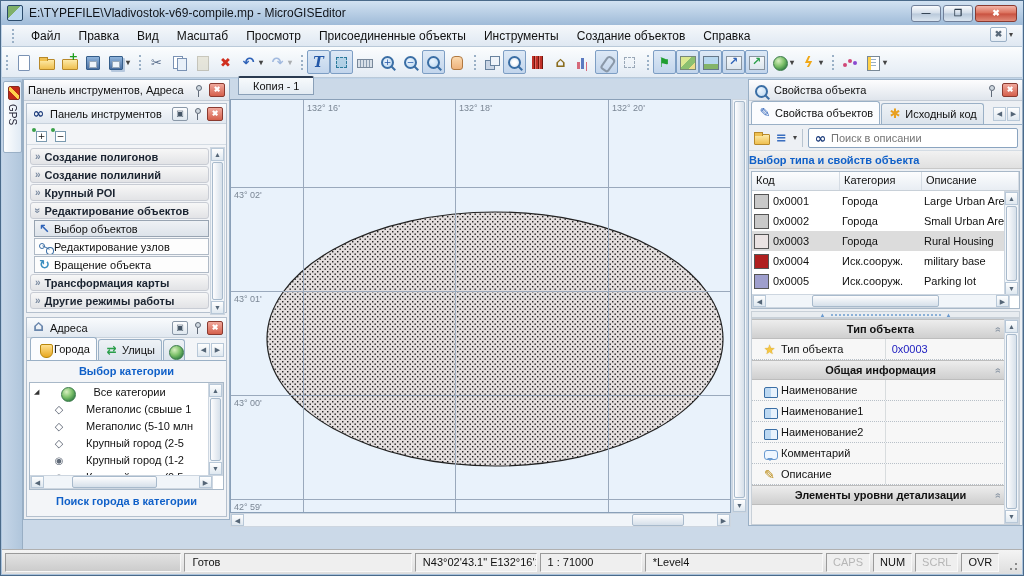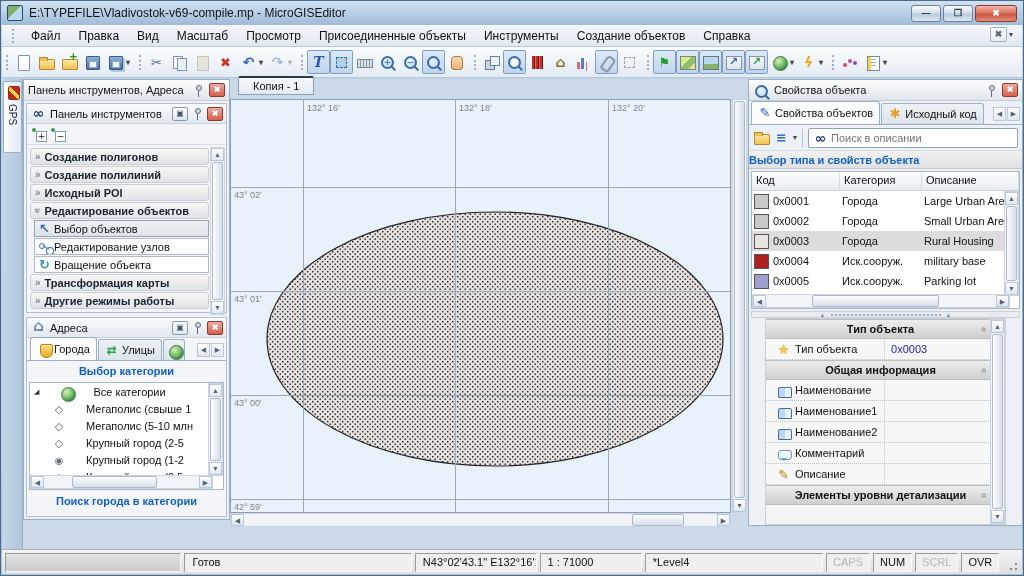--- a/index.html
+++ b/index.html
@@ -164,21 +164,21 @@
 .th.c1{width:88px}.th.c2{width:82px}.th.c3{flex:1}
 .trow{display:flex;height:20px;align-items:center;font-size:11px;white-space:nowrap}
 .trow.selected{background:#dcdcdc}
 .swatch{width:15px;height:15px;border:1px solid #555;margin:0 4px 0 2px;flex:0 0 15px}
 .tc{overflow:hidden}
 .tc.code{width:65px}.tc.cat{width:82px;padding-left:4px}.tc.desc{flex:1;padding-left:4px}
 .tbl-vs{right:0;top:19px;height:105px}
 .tbl-hs{left:0;bottom:0;width:258px}
 .splitter{height:7px;margin:0 2px;background:#e8ecf0;border:1px solid #c8d0d8;display:flex;align-items:center;justify-content:center;gap:5px;color:#6a9ad0;font-size:6px;line-height:6px}
 .spl-dots{width:110px;border-top:2px dotted #8ab0d8}
-.pgrid{position:relative;margin:0 16px;flex:1;background:#f4f4f4;border:1px solid #c8d0d8;overflow:hidden;padding-right:10px}
+.pgrid{position:relative;margin:0 2px;flex:1;background:#f4f4f4;border:1px solid #c8d0d8;overflow:hidden;padding-right:10px}
 .pg-sec{height:20px;background:linear-gradient(#ededed,#cfcfcf);border-top:1px solid #bdbdbd;border-bottom:1px solid #bdbdbd;display:flex;align-items:center;justify-content:center;font-weight:bold;font-size:11px;position:relative;white-space:nowrap;overflow:hidden}
 .chev-up{position:absolute;right:8px;color:#8a96a4;font-size:10px;font-weight:bold;display:inline-block;transform:rotate(-90deg)}
 .pg-row{height:21px;display:flex;align-items:center;border-bottom:1px dotted #b8c0c8;font-size:11px;background:#f7f7f7}
 .pg-label{flex:0 0 52%;display:flex;gap:4px;padding-left:10px;align-items:center;border-right:1px solid #d8dcde;height:100%;white-space:nowrap;overflow:hidden}
 .pg-label .ic{width:15px;height:15px;line-height:15px;flex:0 0 15px}
 .pg-val{padding-left:6px;color:#2020c0}
 .pg-vs{right:0;top:0;height:100%}
 .rbottom{border-top:1px solid #c4ccd6;background:#f0f2f5}
 
 #status{position:absolute;left:1px;right:1px;bottom:1px;height:25px;background:linear-gradient(#f4f4f4,#dedede);border-top:1px solid #b0b0b0;display:flex;align-items:center;padding:2px 3px;gap:3px;font-size:11px}
@@ -386,21 +386,21 @@
           <div class="sec-h">
               <span class="chev">»</span>
               <span>Создание полигонов</span>
             </div>
           <div class="sec-h">
               <span class="chev">»</span>
               <span>Создание полилиний</span>
             </div>
           <div class="sec-h">
               <span class="chev">»</span>
-              <span>Исходный POI</span>
+              <span>Крупный POI</span>
             </div>
           <div class="sec-h">
               <span class="chev down">»</span>
               <span>Редактирование объектов</span>
             </div>
           <div class="tool-btn active">
               <i class="ic i-cursor"></i>
               <span>Выбор объектов</span>
             </div>
           <div class="tool-btn">

